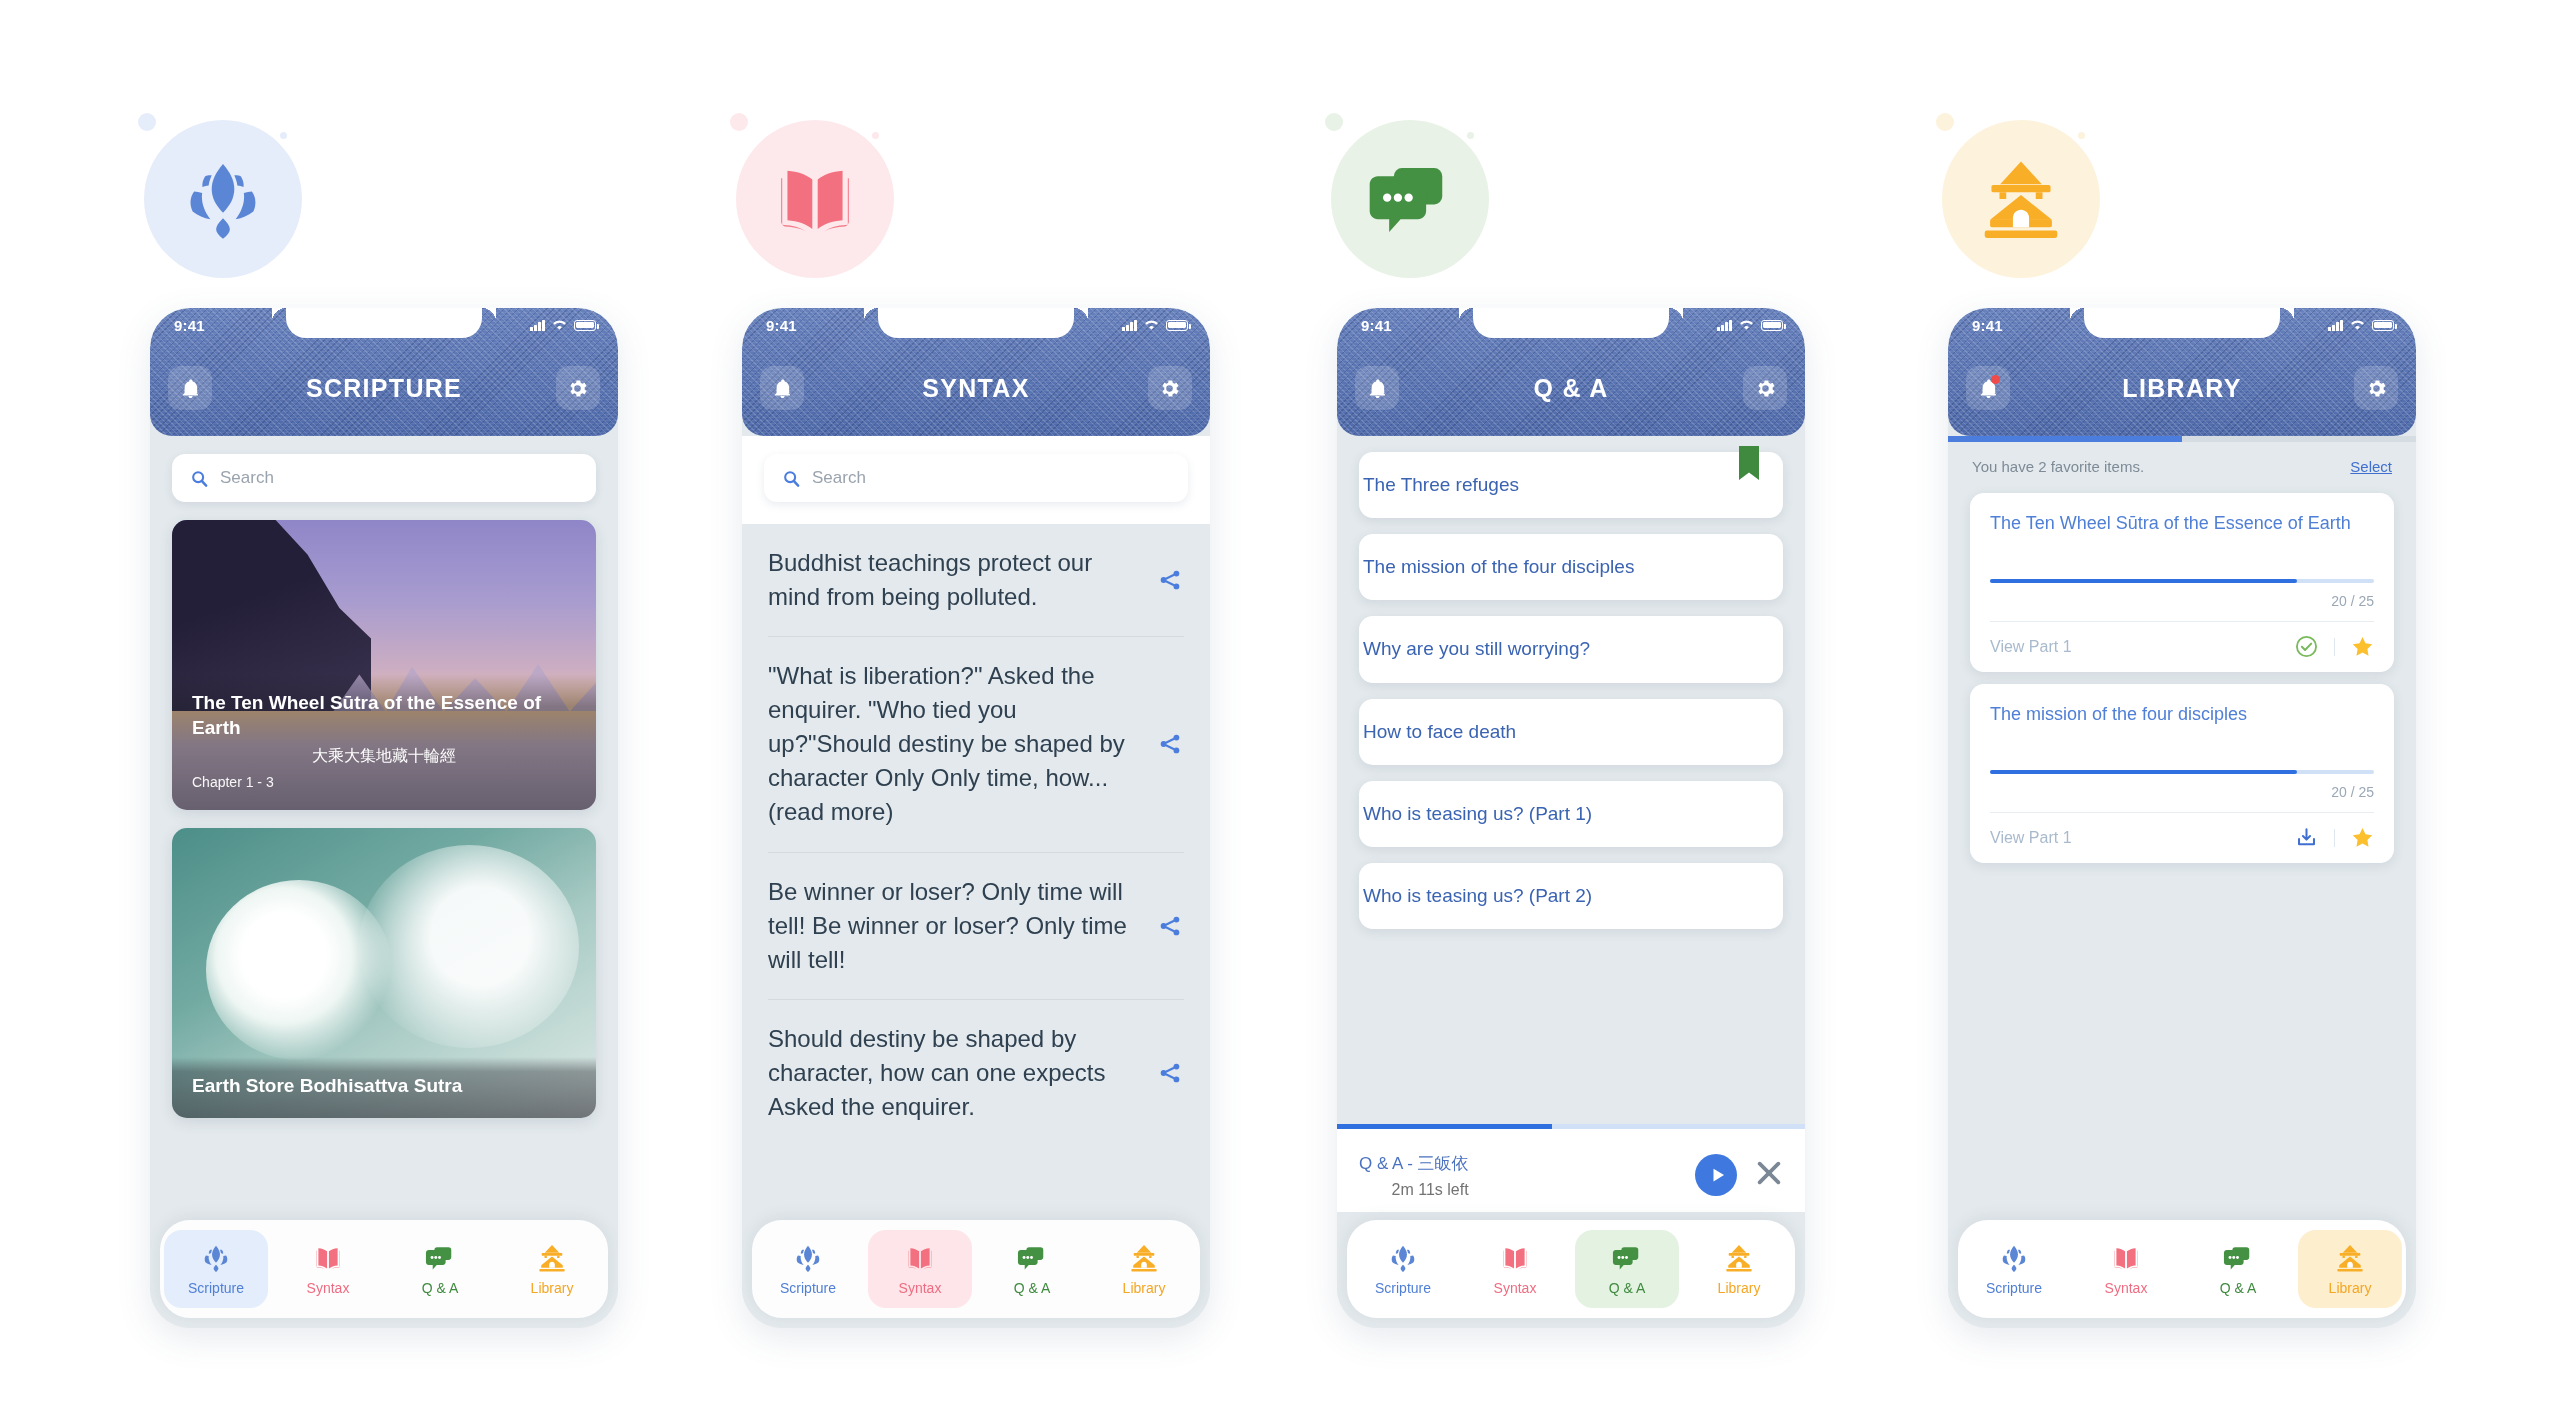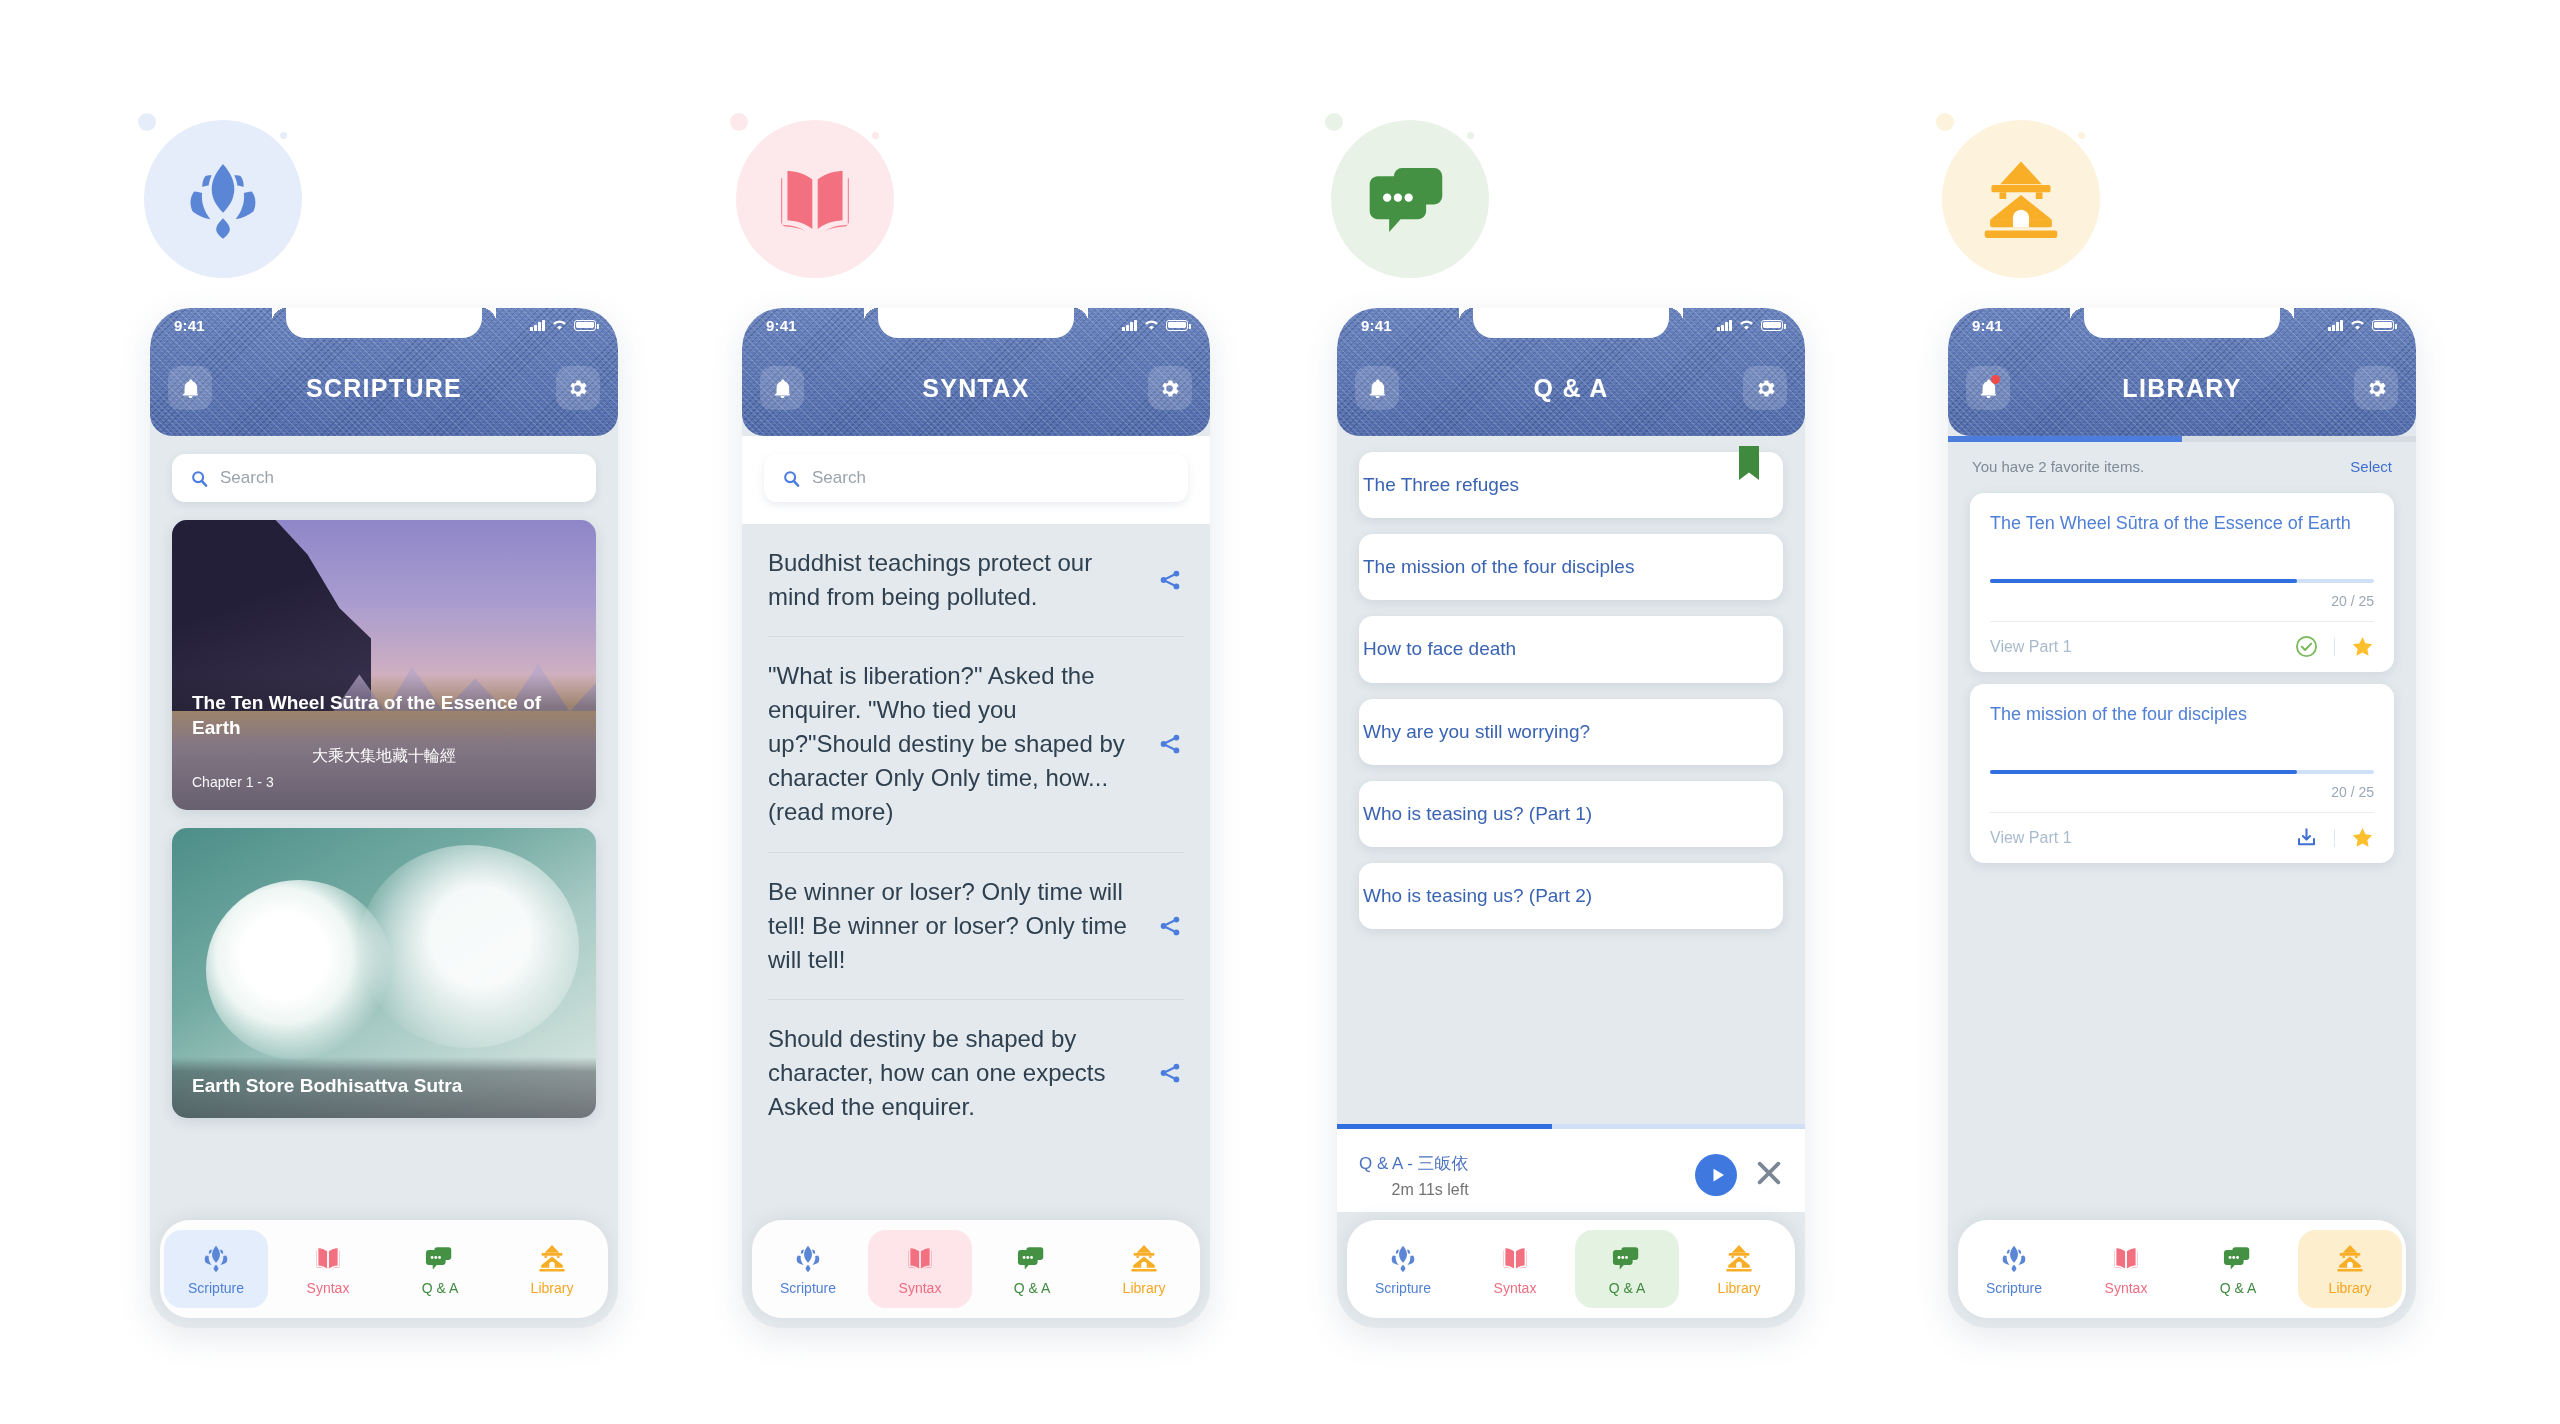--- a/index.html
+++ b/index.html
@@ -133,21 +133,21 @@
   .closebtn svg{ width:28px; height:28px; stroke:#7b8795; stroke-width:3.2; }
 
   
   .toast { background:#1d3b52; color:#fff; font-size:15px; text-align:center;
            padding: 16px 10px 17px; }
   .dlbar { height:6px; background:#d6dde2; }
   .dlbar i { display:block; height:100%; background:#4a7ddd; }
   .favrow { display:flex; align-items:center; justify-content:space-between;
             padding: 16px 24px 6px; }
   .favrow .ftxt { font-size:15px; color:#7e8b97; }
-  .favrow .fsel { font-size:15px; color:#3f6fd0; }
+  .favrow .fsel { font-size:15px; color:#3f6fd0; text-decoration:underline; }
   .libcard { background:#fff; border-radius:14px; margin: 12px 22px 0;
              padding: 18px 20px 0; box-shadow: 0 3px 12px rgba(70,90,120,.12); }
   .libcard h4 { font-size:18px; line-height:1.42; color:#4f7fd6; font-weight:normal; min-height:52px; }
   .lprog { margin-top:16px; height:4px; background:#cfe0f7; border-radius:2px; }
   .lprog i { display:block; height:100%; background:#2f6fe0; border-radius:2px; }
   .lcount { text-align:right; font-size:14px; color:#9aa8b6; padding: 10px 0 12px; }
   .lfoot { display:flex; align-items:center; justify-content:space-between;
            border-top:1px solid #e8edf1; padding: 13px 0 14px; }
   .lfoot .vp { font-size:16px; color:#a9bacd; }
   .lacts { display:flex; align-items:center; gap:16px; }
@@ -453,25 +453,25 @@
                 <svg viewBox="0 0 24 40">
                   <use href="#ico-bookmark"></use>
                 </svg>
               </span>
         </div>
         <div class="qacard">
           <span>The mission of the four disciples</span>
 
         </div>
         <div class="qacard">
+          <span>Why are you still worrying?</span>
+
+        </div>
+        <div class="qacard">
           <span>How to face death</span>
-
-        </div>
-        <div class="qacard">
-          <span>Why are you still worrying?</span>
 
         </div>
         <div class="qacard">
           <span>Who is teasing us? (Part 1)</span>
 
         </div>
         <div class="qacard">
           <span>Who is teasing us? (Part 2)</span>
 
         </div>

